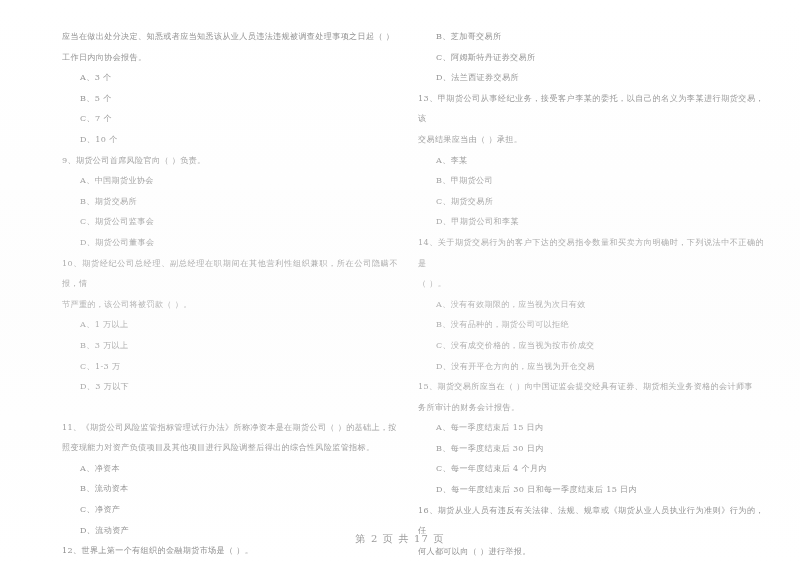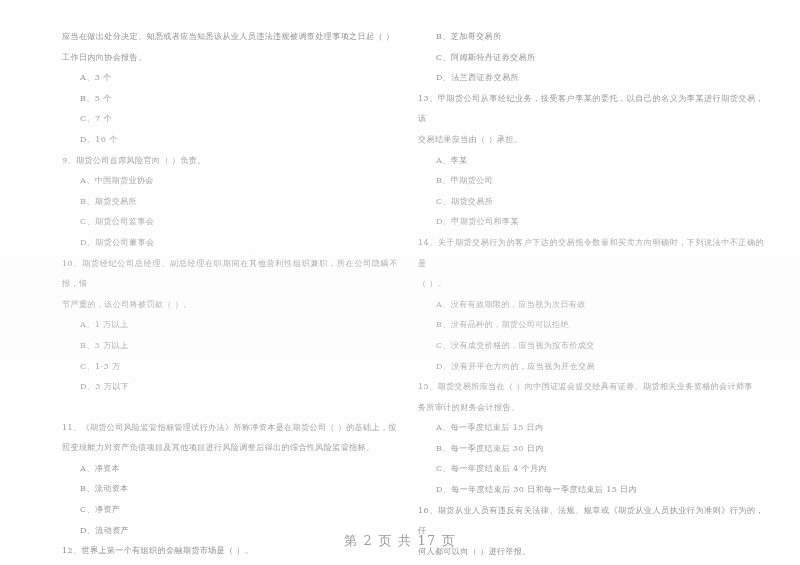--- a/index.html
+++ b/index.html
@@ -84,21 +84,21 @@
     background:
       linear-gradient(180deg, rgba(255,255,255,0.0) 0%, rgba(250,250,250,0.35) 55%, rgba(255,255,255,0.0) 100%);
   }
 
   .footer {
     position: absolute;
     left: 0;
     right: 0;
     top: 532px;
     text-align: center;
-    font-size: 13px;
+    font-size: 10px;
     letter-spacing: 1.2px;
     color: #9b9b9b;
   }
 </style>
 </head>
 <body>
 
 <div class="page">
 
   <div class="columns">

